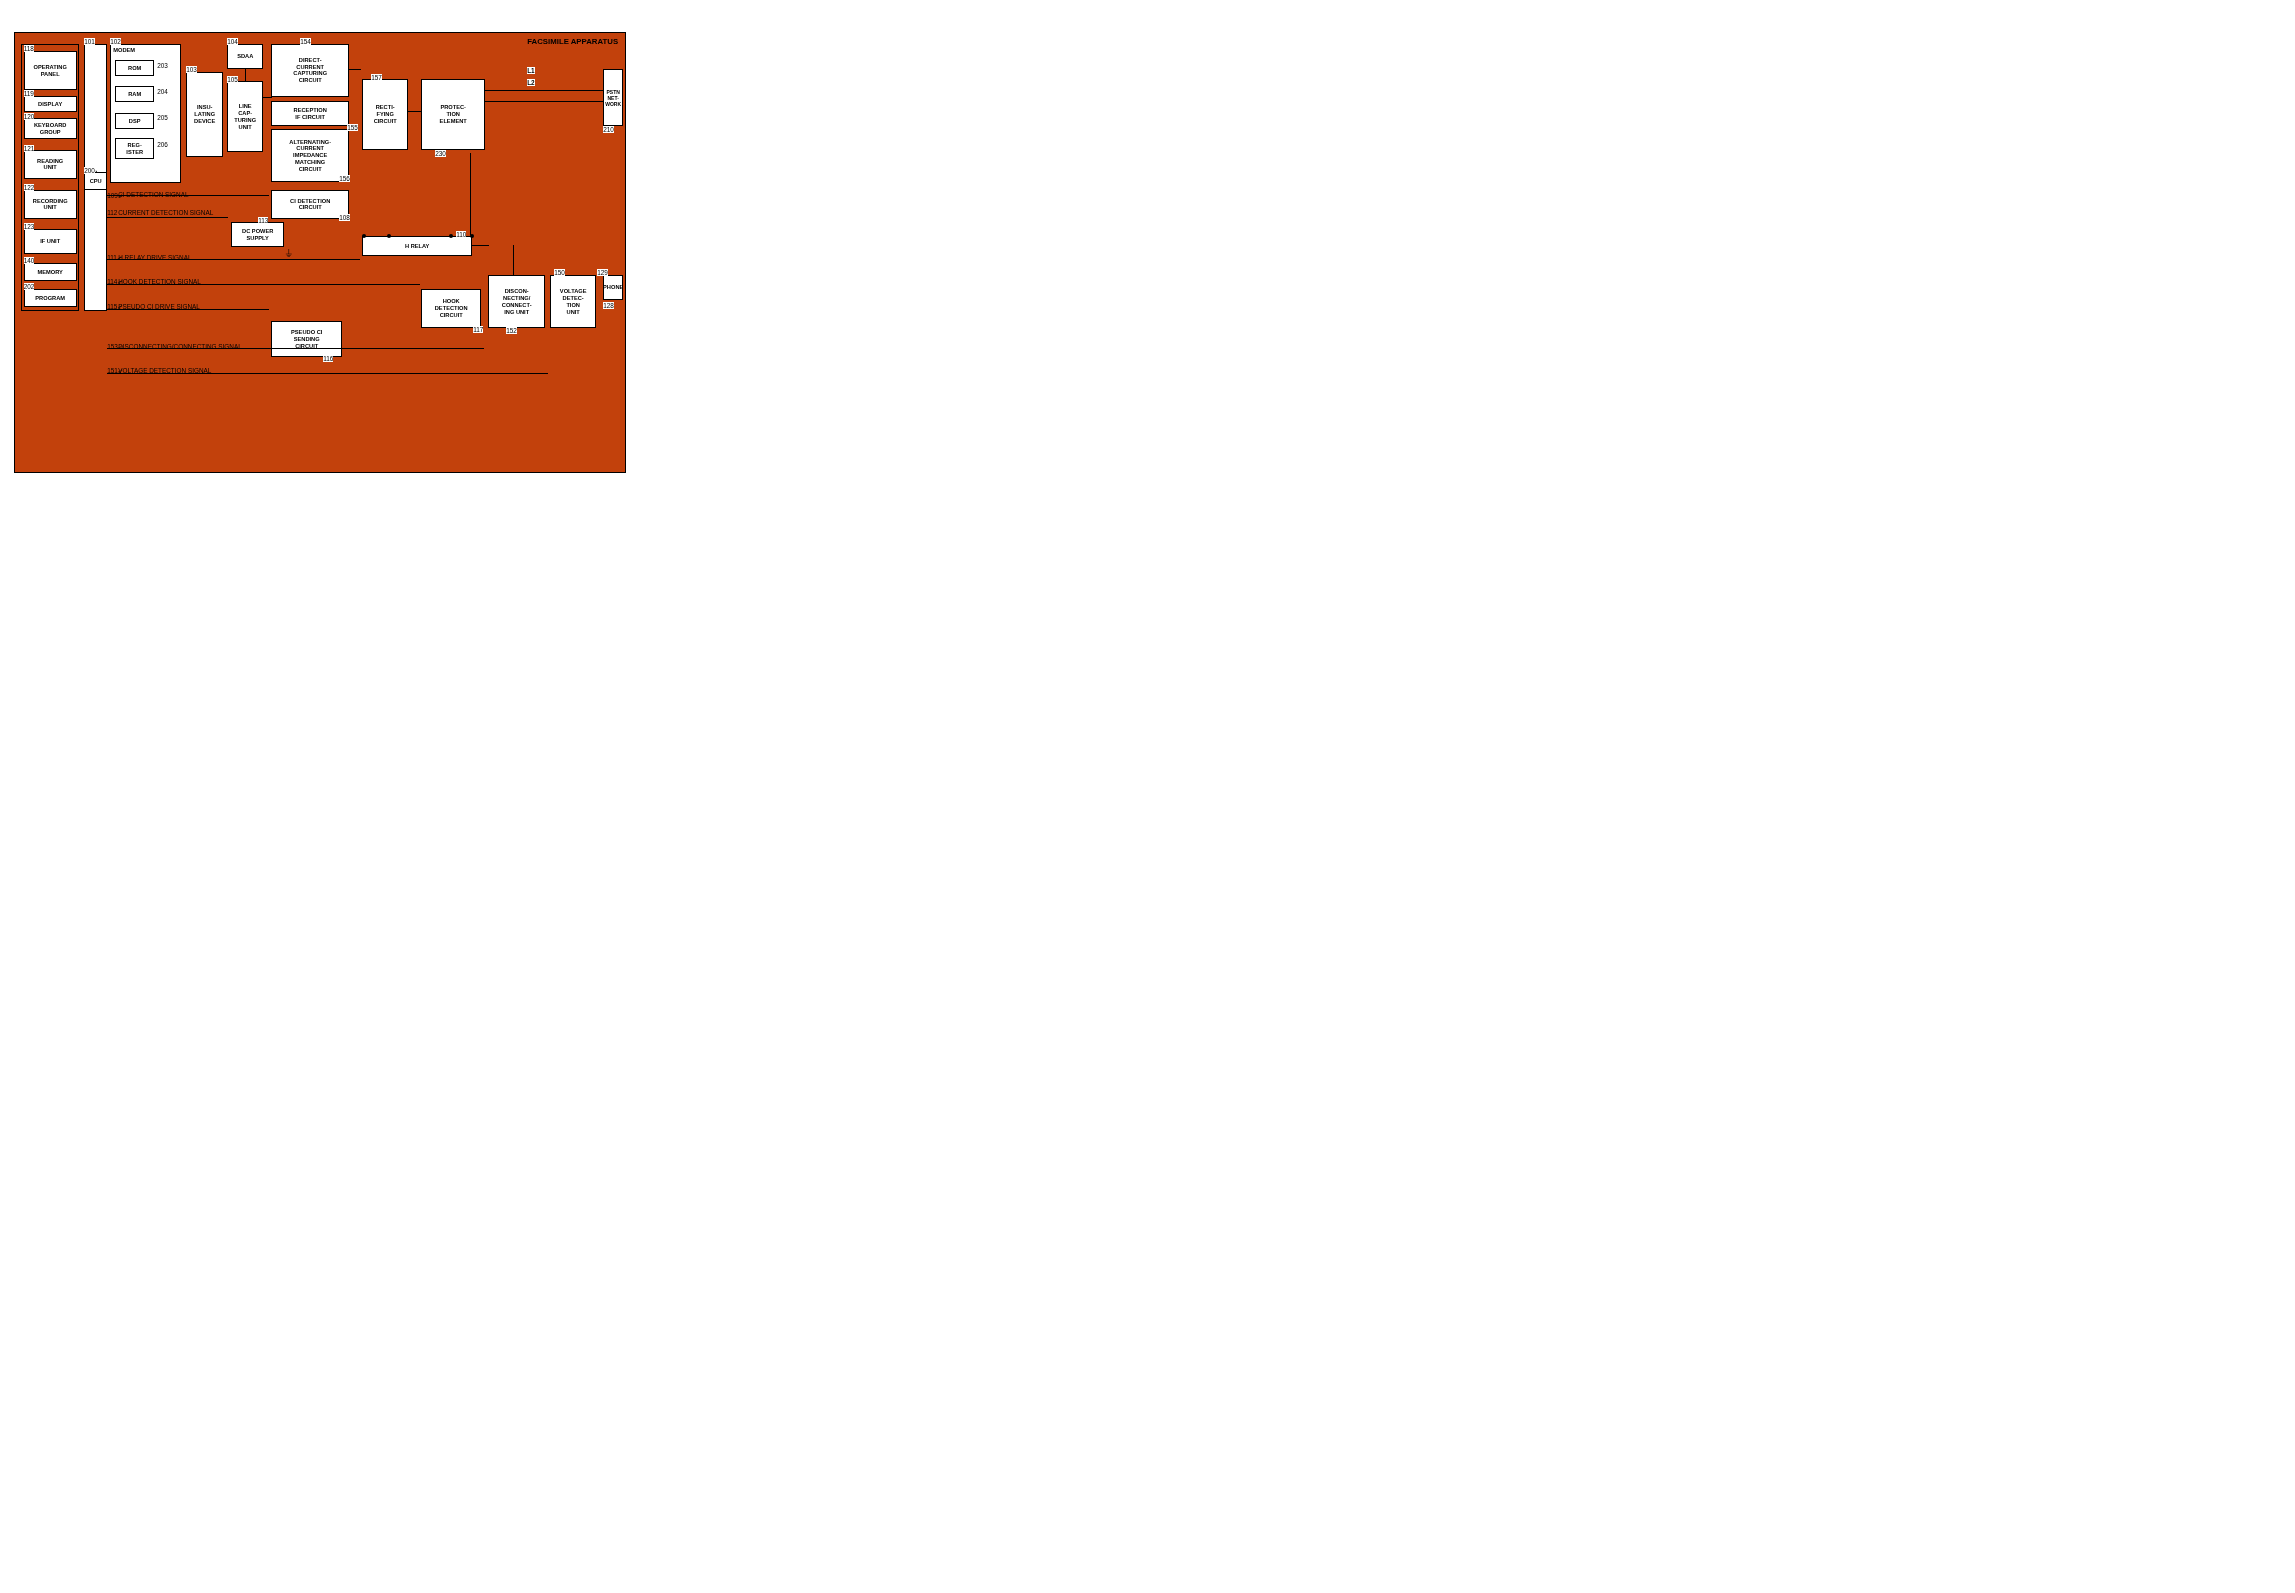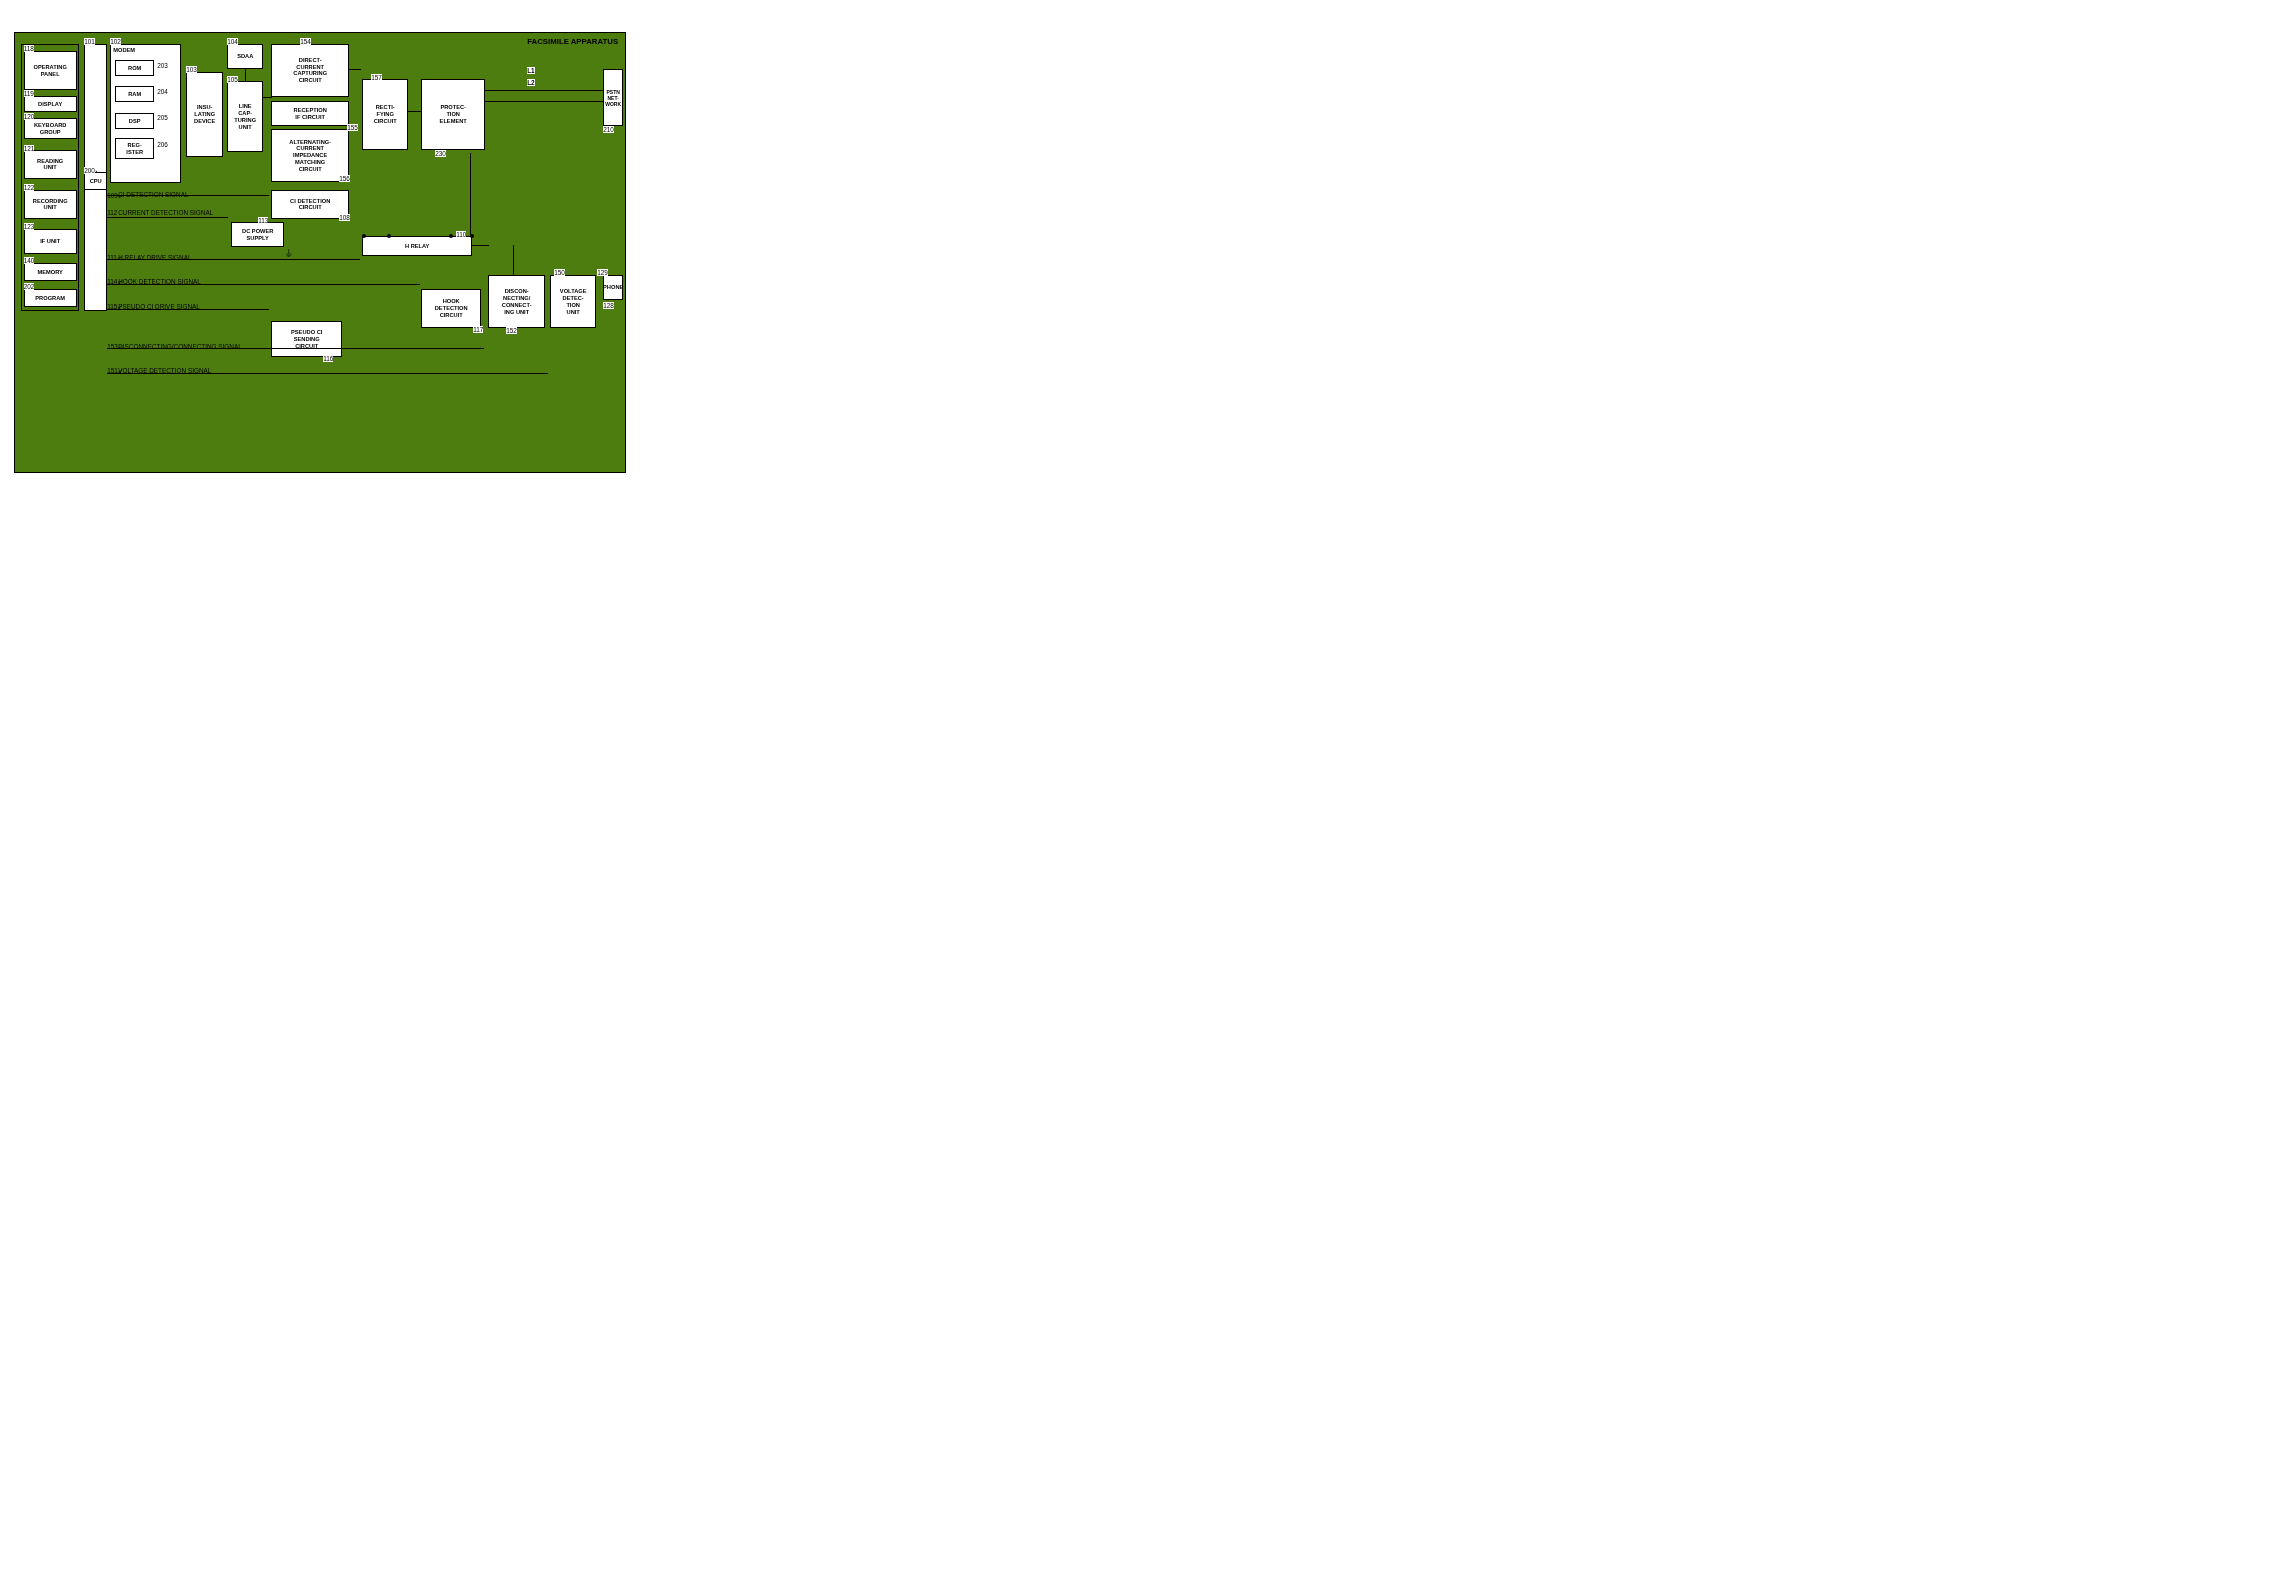--- a/index.html
+++ b/index.html
@@ -8,21 +8,21 @@
       font-family: Arial, sans-serif;
       font-size: 7.8px;
       width: 640px;
       padding: 14.2px;
     }
     .diagram-container {
       border: 1.4px solid #000;
       position: relative;
       width: 612px;
       height: 441px;
-      background: #4d7c0f;
+      background: #c2410c;
     }
     .box {
       position: absolute;
       border: 1.1px solid #000;
       background: #fff;
       text-align: center;
       display: flex;
       align-items: center;
       justify-content: center;
       font-weight: bold;

